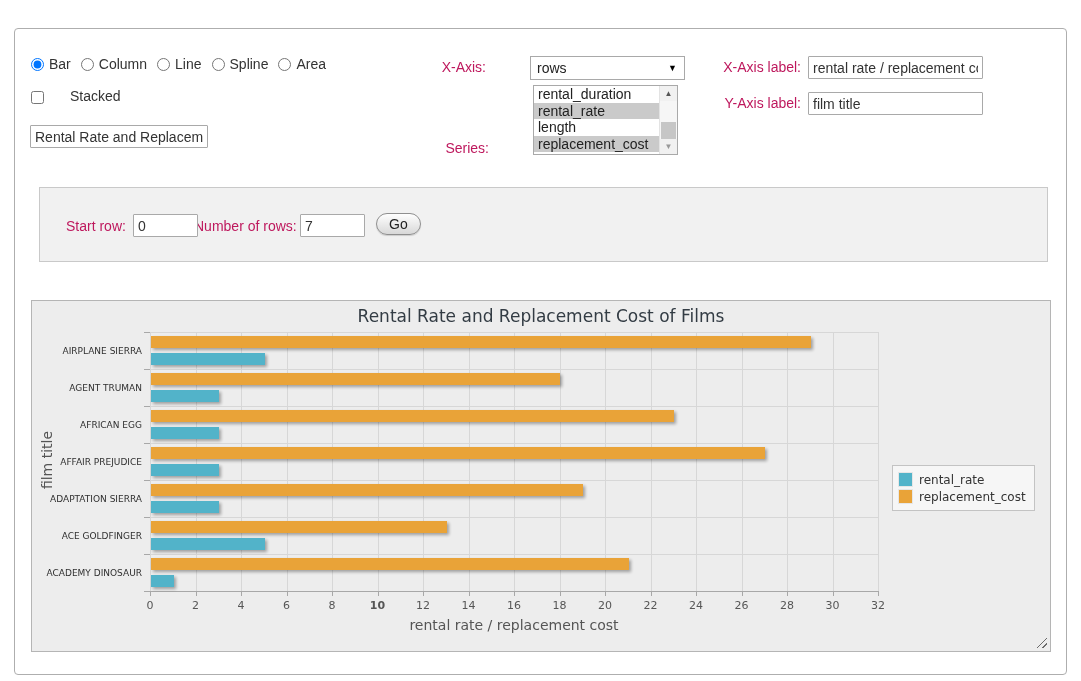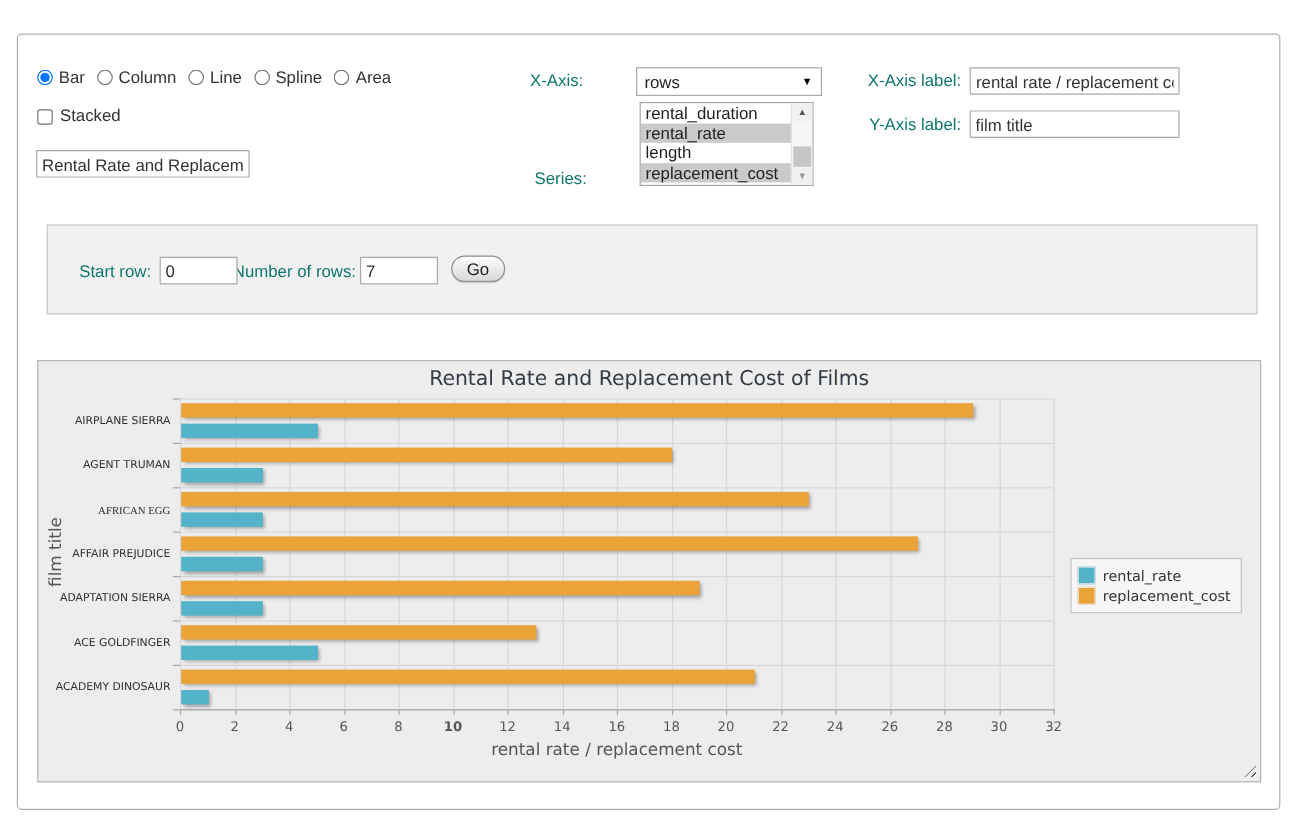--- a/index.html
+++ b/index.html
@@ -8,28 +8,28 @@
   .abs{position:absolute;}
 
   
   .fieldset{position:absolute;left:14px;top:28px;width:1051px;height:645px;
     border:1px solid #aeaeae;border-radius:4px;background:#fff;}
   .legend-tab{position:absolute;left:12px;top:-21px;background:#fff;border:1px solid #c4c4c4;
     padding:5px 15px;font-size:14px;font-weight:bold;color:#333;
     box-shadow:1px 2px 3px rgba(0,0,0,0.25);} 
 
   
-  .lbl{font-size:14px;color:#0f766e;white-space:nowrap;}
+  .lbl{font-size:14px;color:#be185d;white-space:nowrap;}
   .r{text-align:right;}
   input[type=text]{border:1px solid #a9a9a9;border-radius:1px;font-family:"Liberation Sans",sans-serif;
     font-size:14px;color:#333;padding:0 4px;height:21px;box-sizing:content-box;background:#fff;outline:none;}
   .radio-row{display:flex;align-items:center;font-size:14px;}
   .radio-row label{margin-right:10px;display:flex;align-items:center;}
   .radio-row input{margin:0 5px 0 0;}
-  .chk-row{display:flex;align-items:flex-end;font-size:14px;}
+  .chk-row{display:flex;align-items:flex-end;font-size:14px;gap:20px;}
   .chk-row input{margin:0 6px 0 0;}
 
   
   .fselect{position:absolute;width:147px;height:22px;border:1px solid #a9a9a9;background:#fff;
     font-size:14px;line-height:22px;padding-left:6px;color:#222;}
   .fselect .arrow{position:absolute;right:7px;top:0;font-size:9px;line-height:22px;color:#000;}
 
   
   .listbox{position:absolute;width:143px;height:68px;border:1px solid #a9a9a9;background:#fff;overflow:hidden;}
   .listbox .opt{font-size:14px;line-height:16.5px;padding-left:4px;white-space:nowrap;color:#222;}
@@ -209,21 +209,21 @@
           <div class="tickmark" style="left: 112px; top: 290px; width: 6px; height: 1px;"></div>
           <div class="axisline" style="left: 118px; top: 290px; width: 729px; height: 1px;"></div>
           <div class="bar" style="left: 119px; top: 35px; width: 659.522px; height: 12px; background: rgb(233, 163, 56);"></div>
           <div class="bar" style="left: 119px; top: 52px; width: 113.522px; height: 12px; background: rgb(82, 179, 201);"></div>
           <div class="cat-lbl" style="left: -10px; top: 44.5px; width: 120px;">AIRPLANE SIERRA</div>
           <div class="bar" style="left: 119px; top: 72px; width: 409.272px; height: 12px; background: rgb(233, 163, 56);"></div>
           <div class="bar" style="left: 119px; top: 89px; width: 68.0225px; height: 12px; background: rgb(82, 179, 201);"></div>
           <div class="cat-lbl" style="left: -10px; top: 81.5px; width: 120px;">AGENT TRUMAN</div>
           <div class="bar" style="left: 119px; top: 109px; width: 523.022px; height: 12px; background: rgb(233, 163, 56);"></div>
           <div class="bar" style="left: 119px; top: 126px; width: 68.0225px; height: 12px; background: rgb(82, 179, 201);"></div>
-          <div class="cat-lbl" style="left: -10px; top: 118.5px; width: 120px; font-family: Liberation Serif, serif;">AFRICAN EGG</div>
+          <div class="cat-lbl" style="left: -10px; top: 118.5px; width: 120px;">AFRICAN EGG</div>
           <div class="bar" style="left: 119px; top: 146px; width: 614.022px; height: 12px; background: rgb(233, 163, 56);"></div>
           <div class="bar" style="left: 119px; top: 163px; width: 68.0225px; height: 12px; background: rgb(82, 179, 201);"></div>
           <div class="cat-lbl" style="left: -10px; top: 155.5px; width: 120px;">AFFAIR PREJUDICE</div>
           <div class="bar" style="left: 119px; top: 183px; width: 432.022px; height: 12px; background: rgb(233, 163, 56);"></div>
           <div class="bar" style="left: 119px; top: 200px; width: 68.0225px; height: 12px; background: rgb(82, 179, 201);"></div>
           <div class="cat-lbl" style="left: -10px; top: 192.5px; width: 120px;">ADAPTATION SIERRA</div>
           <div class="bar" style="left: 119px; top: 220px; width: 295.522px; height: 12px; background: rgb(233, 163, 56);"></div>
           <div class="bar" style="left: 119px; top: 237px; width: 113.522px; height: 12px; background: rgb(82, 179, 201);"></div>
           <div class="cat-lbl" style="left: -10px; top: 229.5px; width: 120px;">ACE GOLDFINGER</div>
           <div class="bar" style="left: 119px; top: 257px; width: 477.522px; height: 12px; background: rgb(233, 163, 56);"></div>

